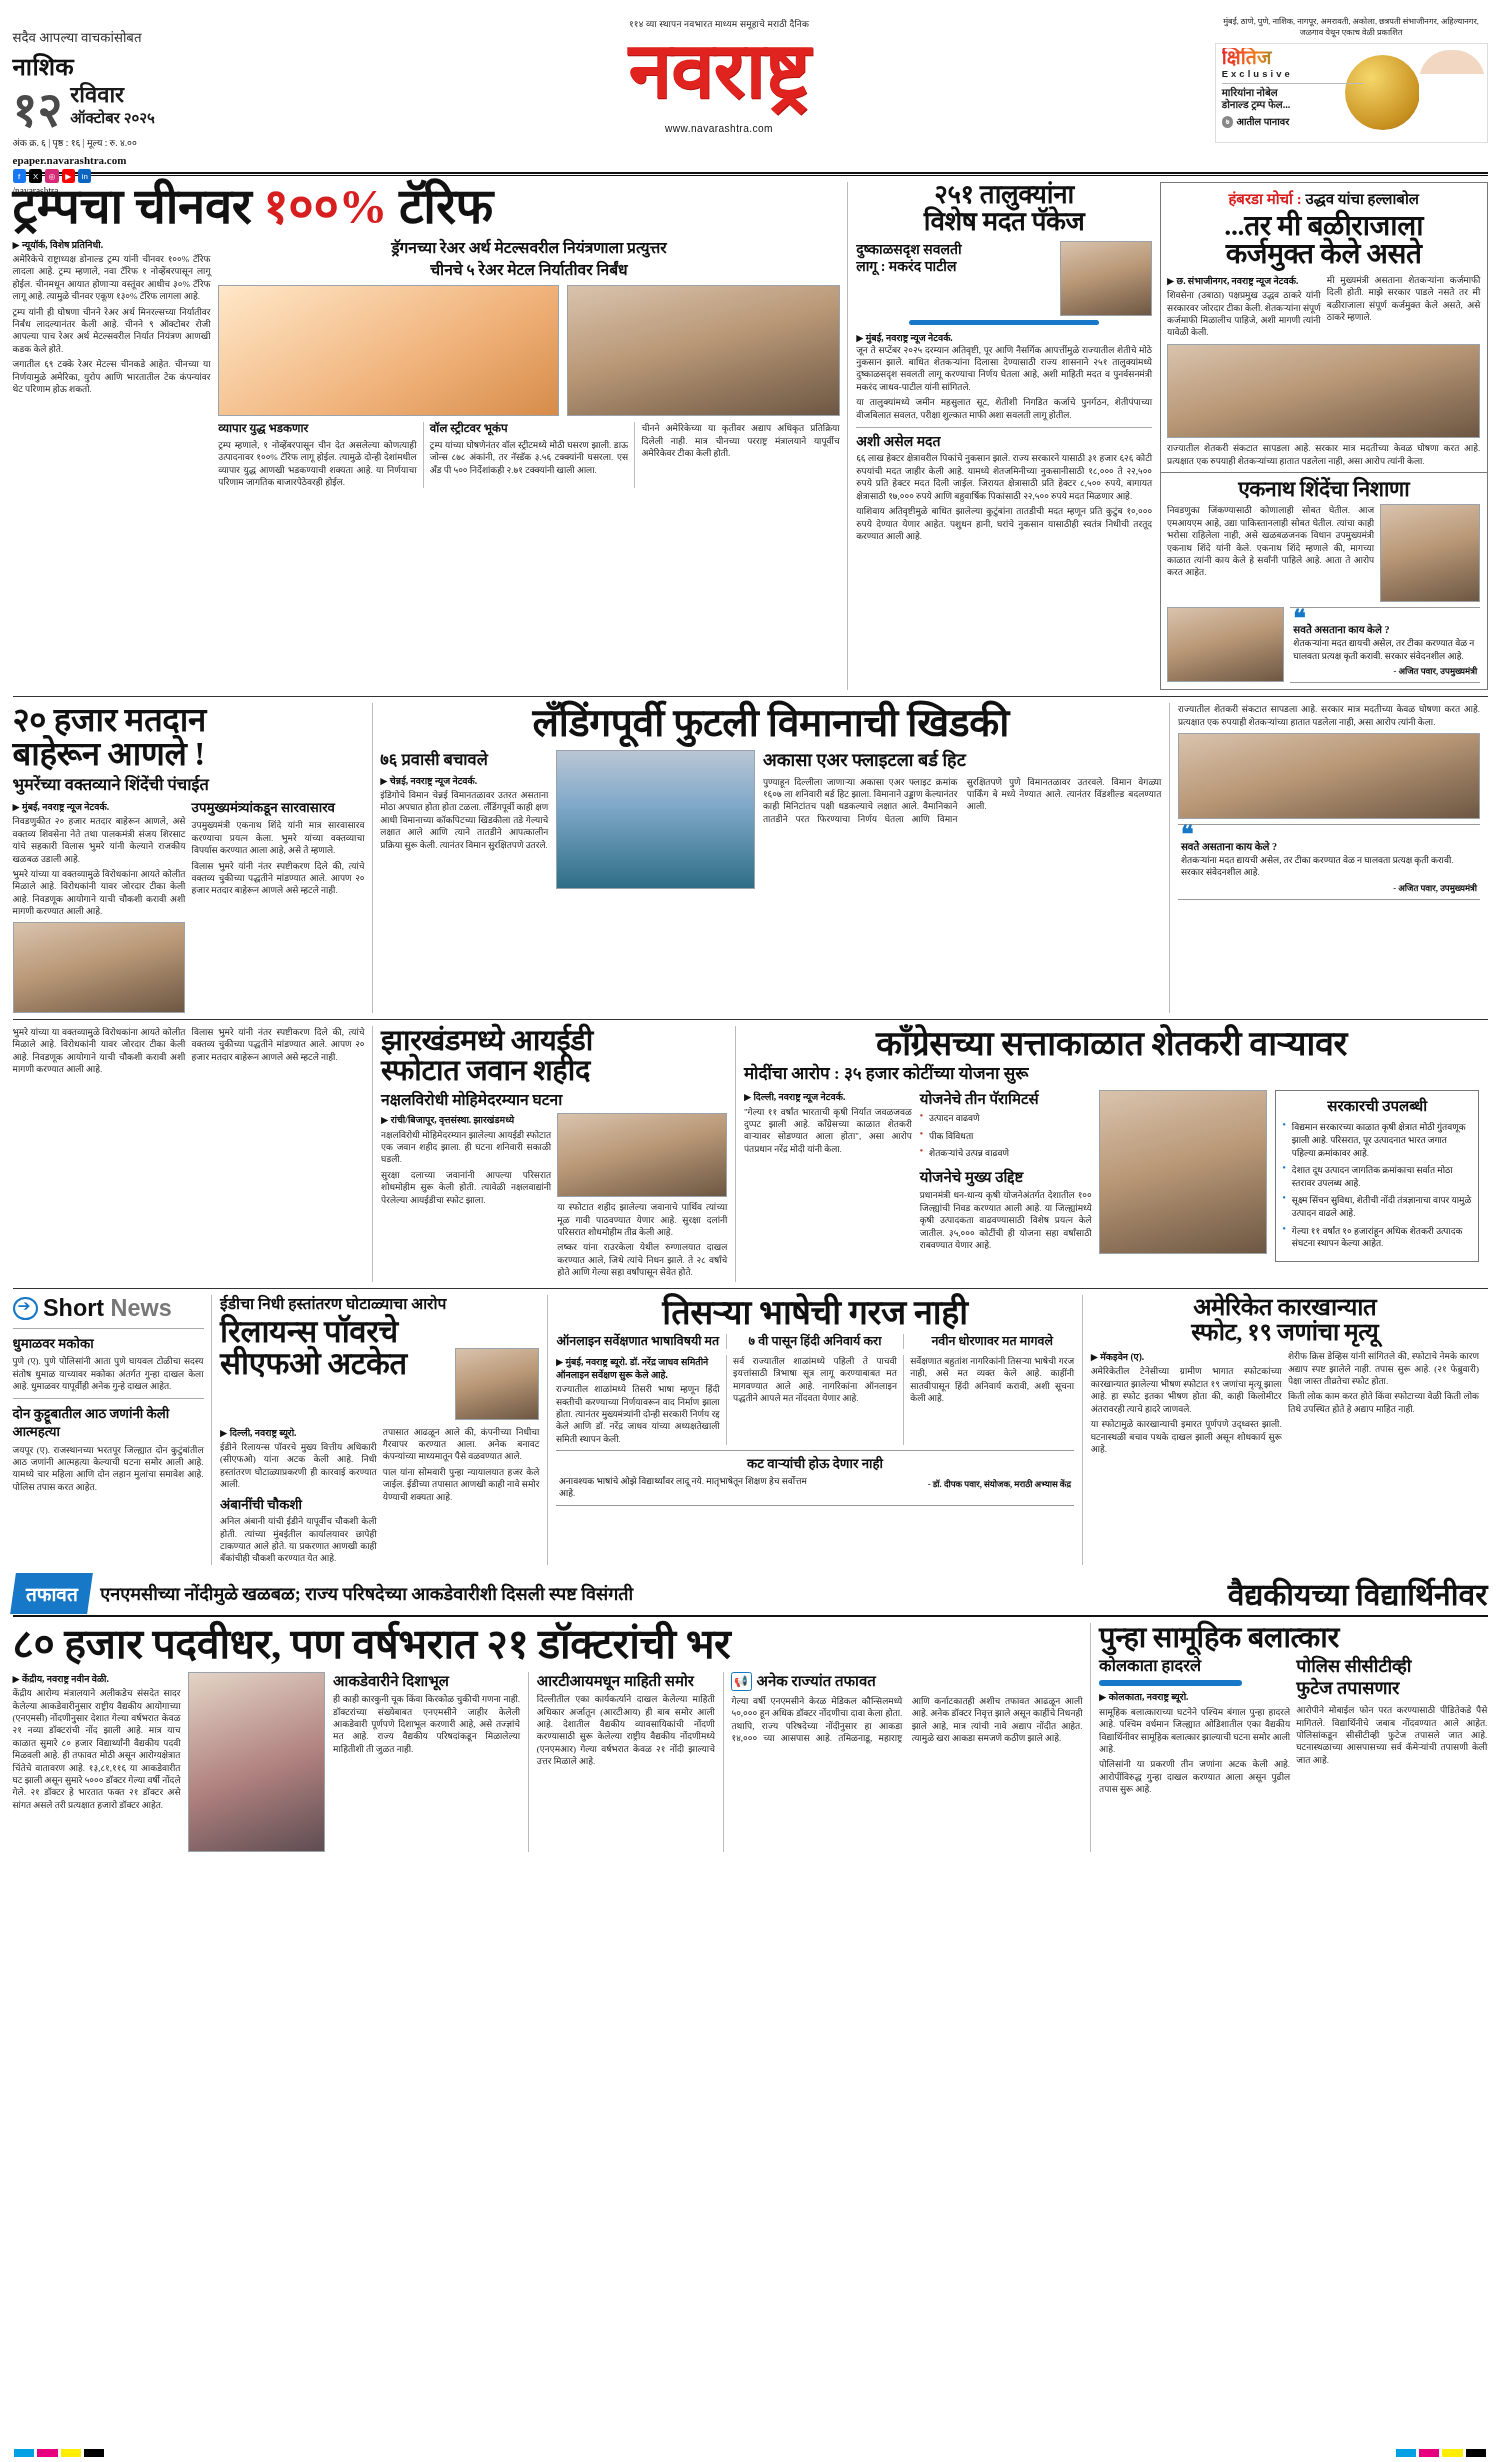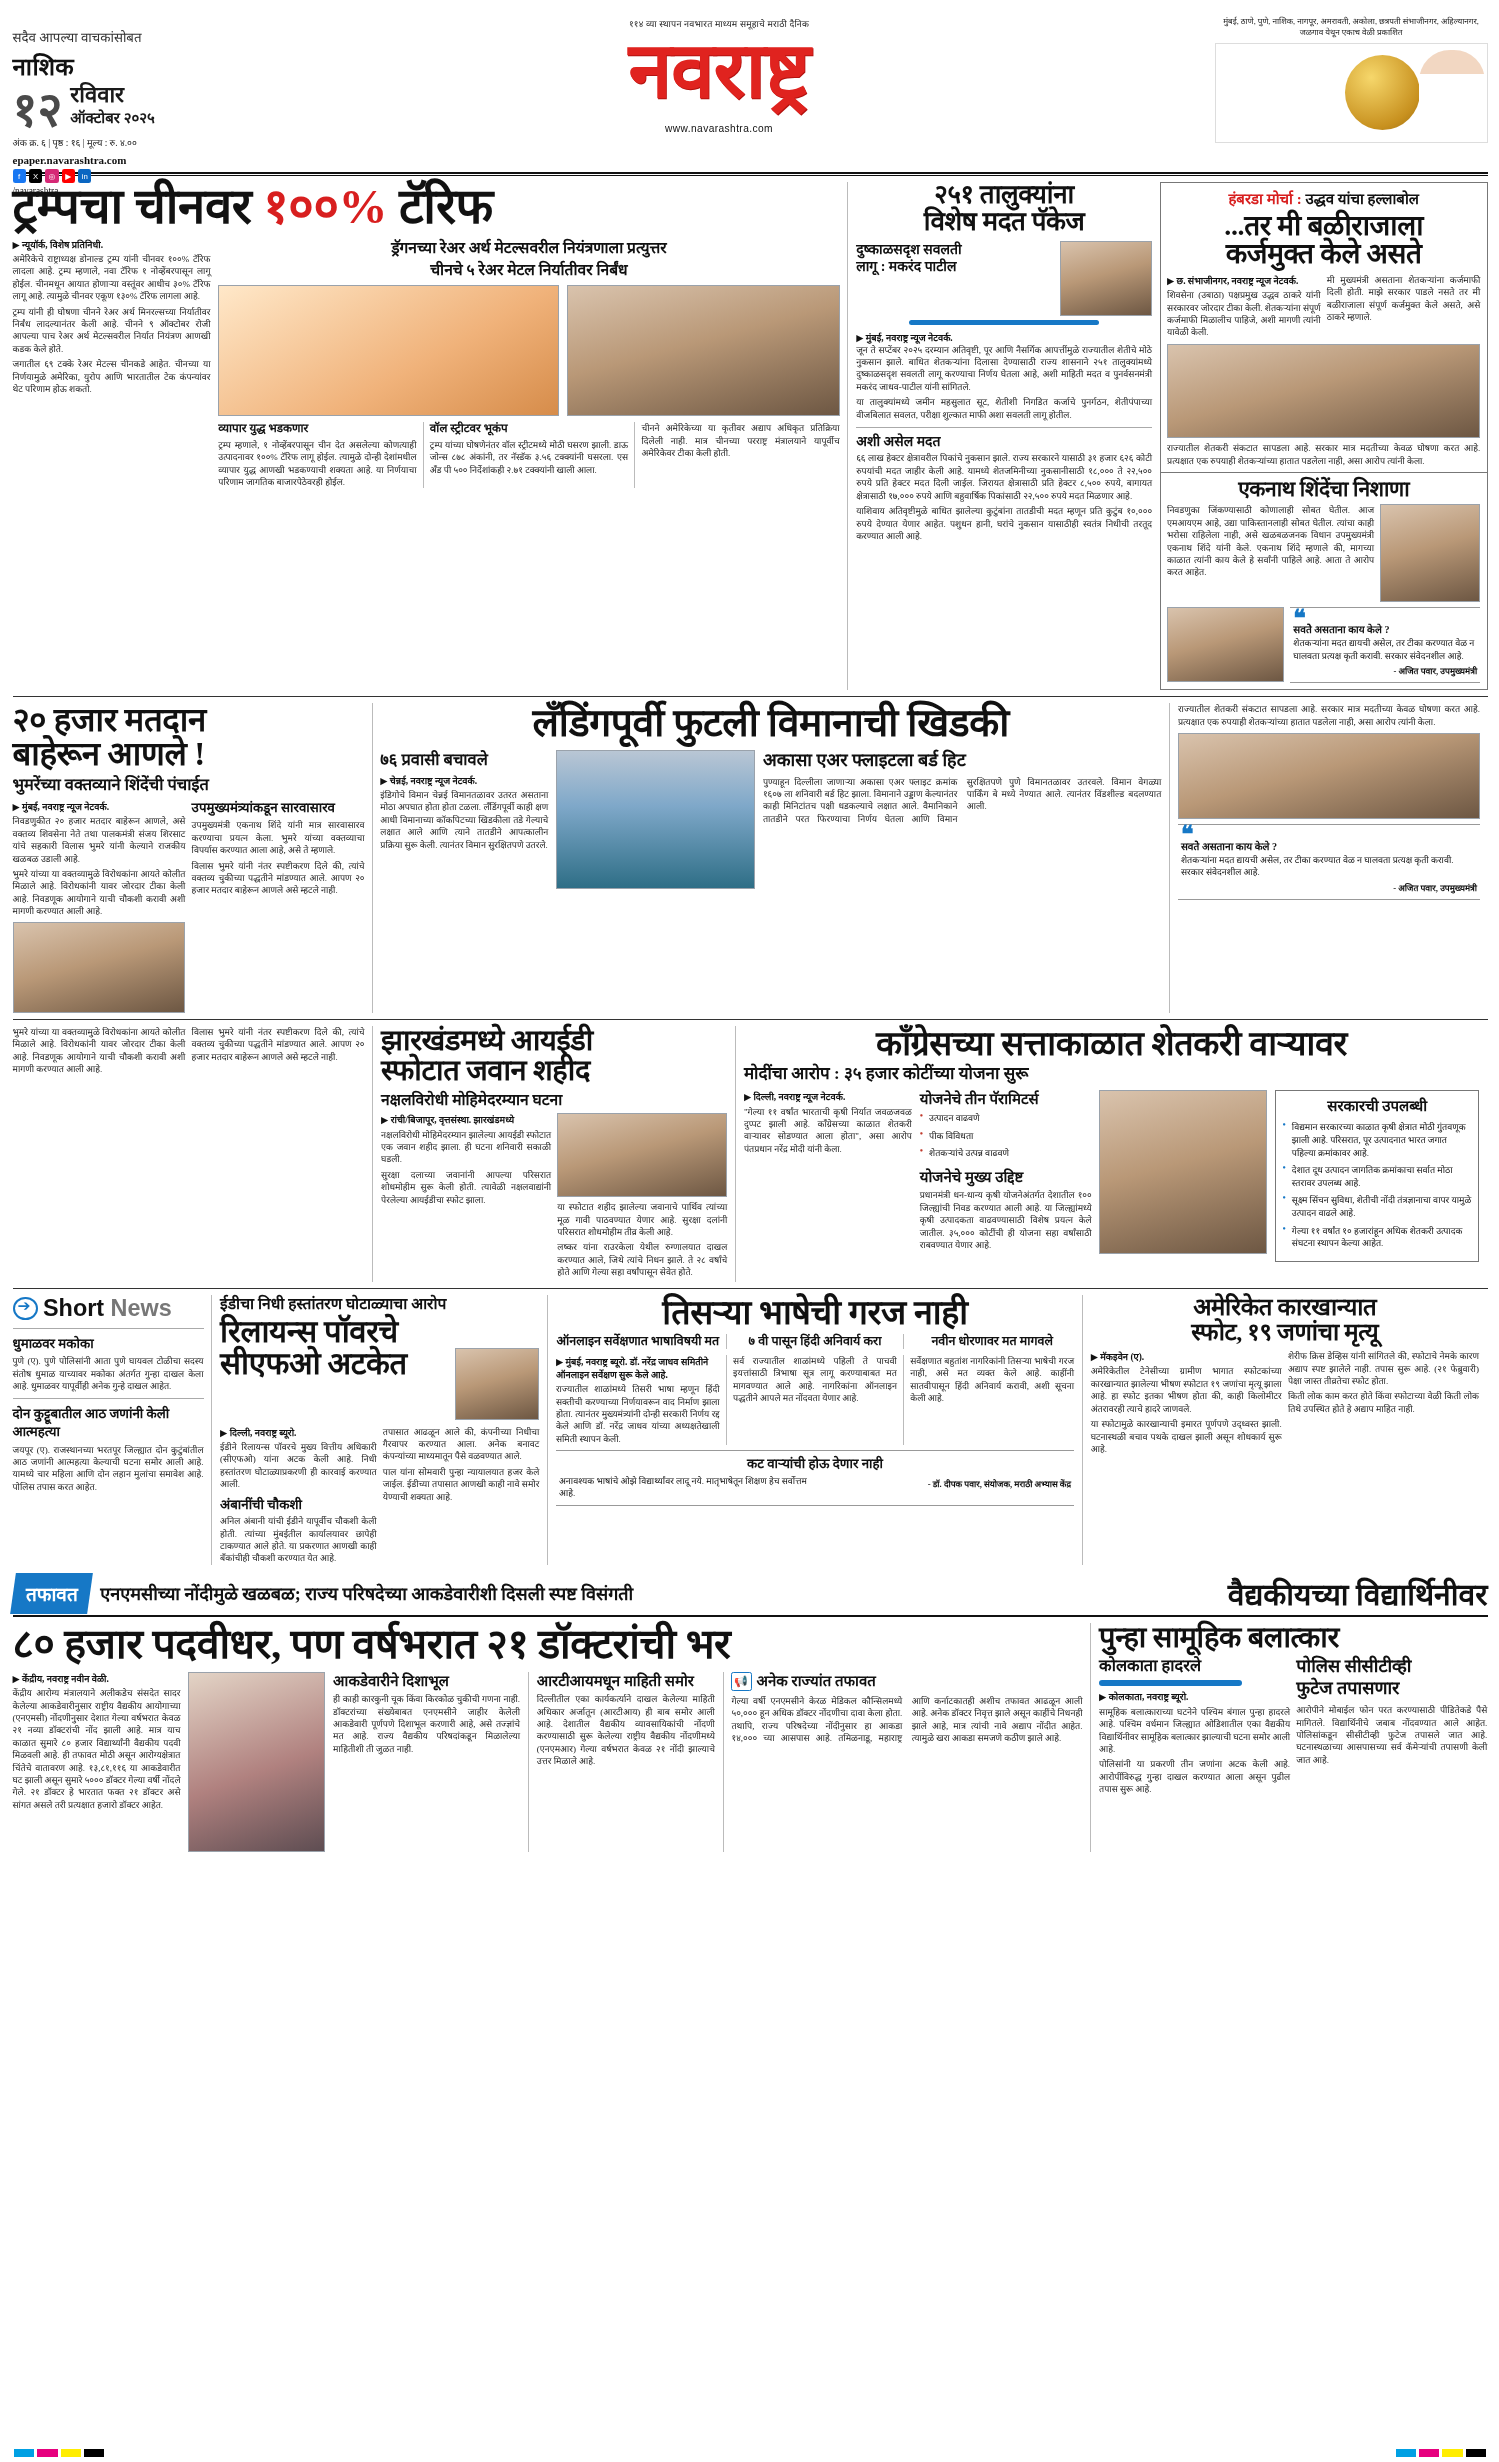--- a/index.html
+++ b/index.html
@@ -165,20 +165,31 @@
       <div class="mh-strap">११४ व्या स्थापन नवभारत माध्यम समूहाचे मराठी दैनिक</div>
       <div class="logo-word">नवराष्ट्र</div>
       <div class="mh-web">www.navarashtra.com</div>
     </div>
 
     <div class="mh-right">
       <div class="mh-editions">मुंबई, ठाणे, पुणे, नाशिक, नागपूर, अमरावती, अकोला, छत्रपती संभाजीनगर, अहिल्यानगर, जळगाव येथून एकाच वेळी प्रकाशित</div>
       <div class="promo">
         <div class="medal"></div>
         <div class="promo-person"></div>
+        <div class="promo-txt">
+          <div class="promo-brand">क्षितिज</div>
+          <div class="promo-excl">Exclusive</div>
+          <div class="promo-rule"></div>
+          <div class="promo-line">मारियांना नोबेल</div>
+          <div class="promo-line">डोनाल्ड ट्रम्प फेल...</div>
+          <div class="promo-page">
+            <span class="pg-circle">७</span>
+            <span>आतील पानावर</span>
+          </div>
+        </div>
       </div>
     </div>
   </div>
 
   <div class="rule-thick"></div>
   <div class="rule-thin"></div>
 
   <div class="cols">
 
     <div class="col" style="width:828px">

